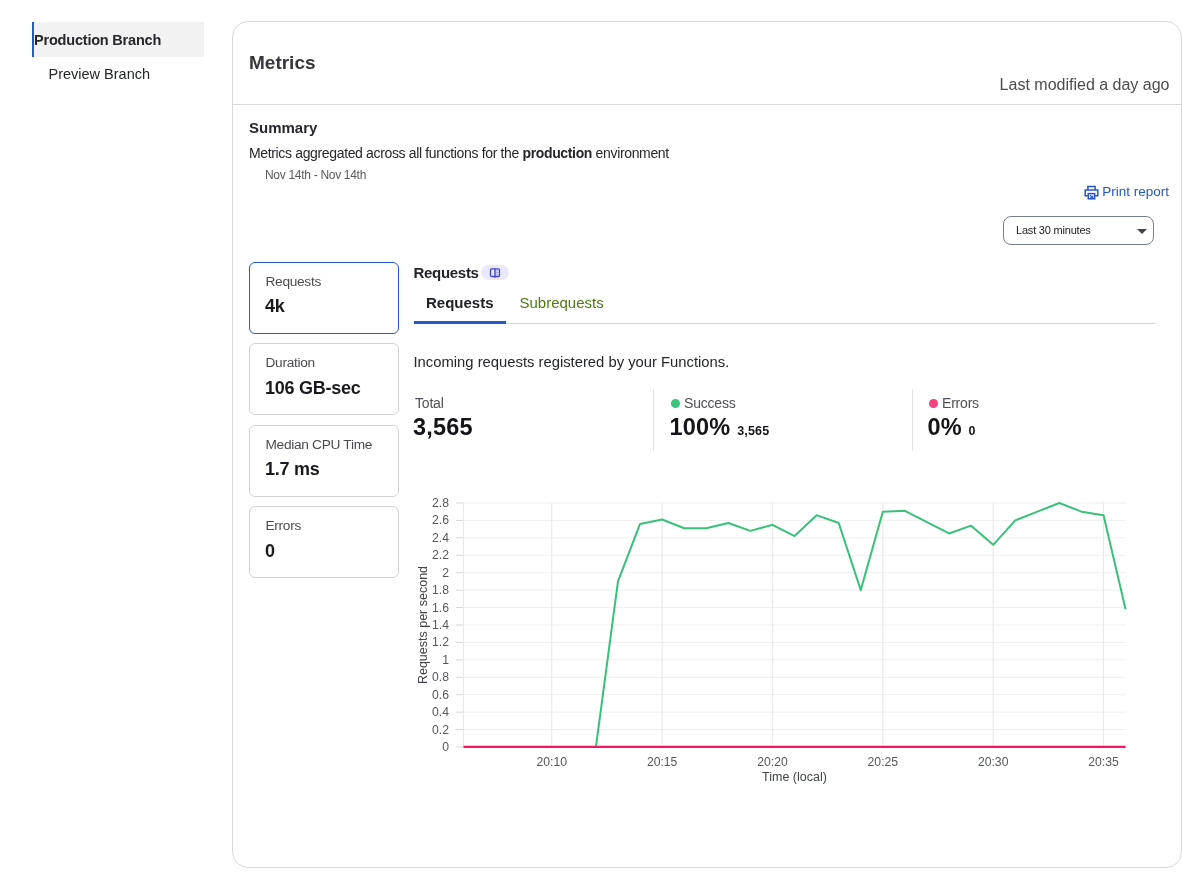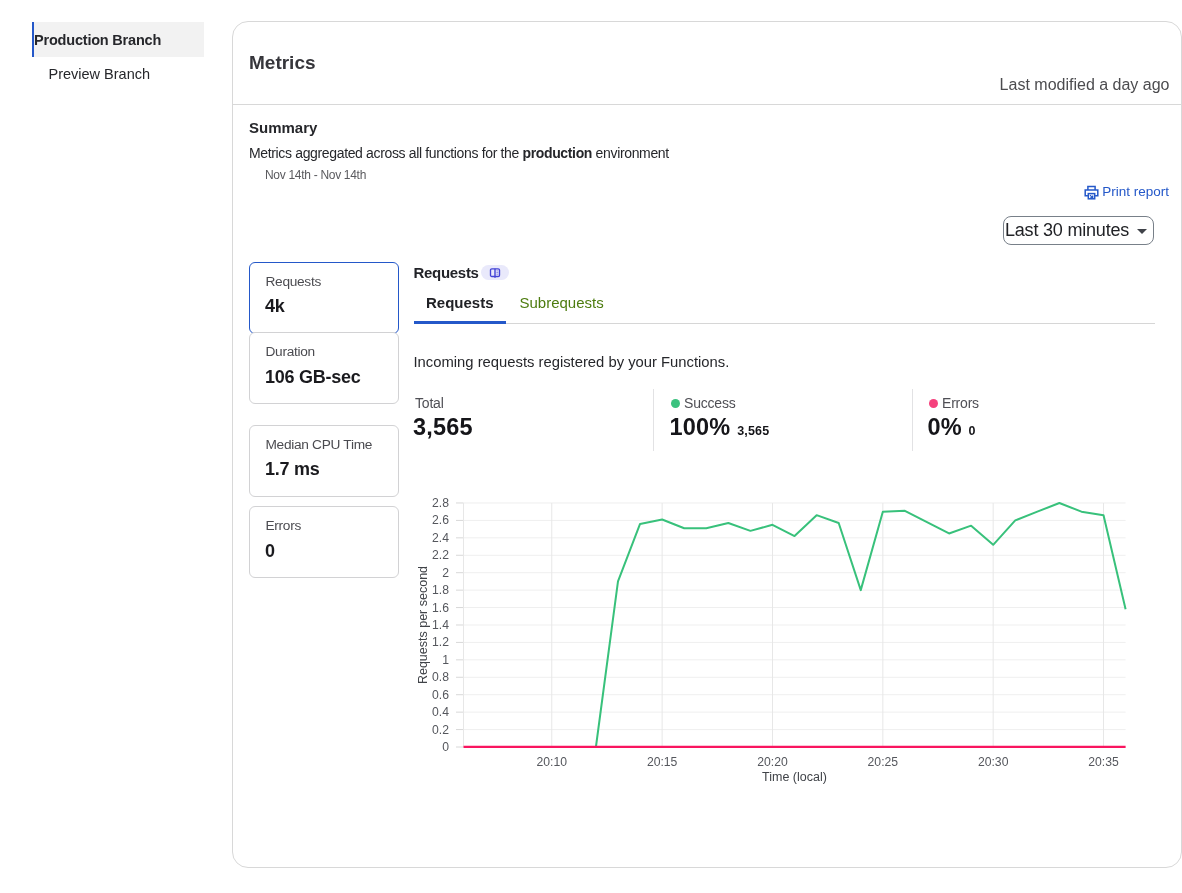--- a/index.html
+++ b/index.html
@@ -16,21 +16,21 @@
 #hdr-mod { right:11.5px; top:54px; font-size:16px; color:#4c4c4f;text-align:right; }
 #hdr-line { left:0; top:82px; width:100%; height:1px; background:#d8d8d8; }
 
 #sum-title { left:16px; top:96.5px; font-size:15px; font-weight:bold; color:#26272b; }
 #sum-p { left:16px; top:122.5px; font-size:14px; letter-spacing:-0.35px; color:#26272b; }
 #sum-date { left:32px; top:145.5px; font-size:12px; letter-spacing:-0.3px; color:#5a5a5e; }
 
 #print { right:12px; top:162px; font-size:13.5px; color:#2458c9; }
 #print svg { vertical-align:-3.5px; margin-right:3.5px; }
 
-#select { left:770px; top:194px; width:151px; height:29px; border:1px solid #788089; border-radius:8px; font-size:18px; letter-spacing:-0.2px; color:#212226; line-height:27px; padding-left:1px; }
+#select { left:770px; top:194px; width:151px; height:29px; border:1px solid #788089; border-radius:8px; font-size:11px; letter-spacing:-0.2px; color:#212226; line-height:27px; padding-left:12px; }
 #select .caret { position:absolute; right:6px; top:12px; width:0; height:0; border-left:5px solid transparent; border-right:5px solid transparent; border-top:5.8px solid #3f4249; }
 
 
 .card { left:16px; width:150px; height:72px; border:1px solid #d2d2d4; border-radius:6px; background:#fff; }
 .card.sel { border:1.5px solid #2458c9; }
 .card .lbl { position:absolute; left:15.5px; top:11px; font-size:13.7px; letter-spacing:-0.3px; color:#4b4b50; }
 .card .val { position:absolute; left:15px; top:33.5px; font-size:18px; letter-spacing:-0.25px; font-weight:bold; color:#1a1a1e; white-space:nowrap; }
 
 
 #req-h { left:180.5px; top:241.5px; font-size:15px; letter-spacing:-0.3px; font-weight:bold; color:#222328; }
@@ -74,21 +74,21 @@
         <rect x="4.3" y="8.6" width="6.4" height="5.2" fill="#fff"></rect>
         <path d="M6 10.2l2.7 2.7M8.7 10.4v2.5H6.2" stroke-width="1.2"></path>
       </svg>Print report</div>
 
   <div class="abs" id="select">Last 30 minutes<span class="caret"></span></div>
 
   <div class="abs card sel" style="top:239.5px;">
       <span class="lbl">Requests</span>
       <span class="val">4k</span>
     </div>
-  <div class="abs card" style="top:310px;">
+  <div class="abs card" style="top:321px;">
       <span class="lbl">Duration</span>
       <span class="val">106 GB-sec</span>
     </div>
   <div class="abs card" style="top:402.5px;">
       <span class="lbl">Median CPU Time</span>
       <span class="val">1.7 ms</span>
     </div>
   <div class="abs card" style="top:484px;">
       <span class="lbl">Errors</span>
       <span class="val">0</span>

